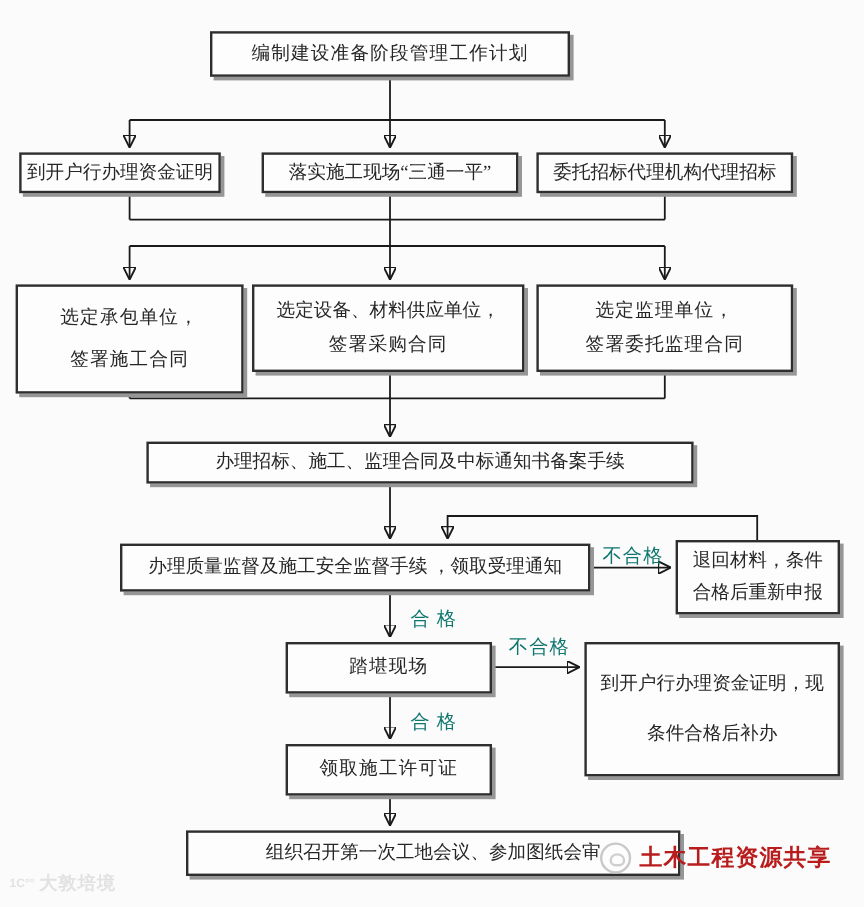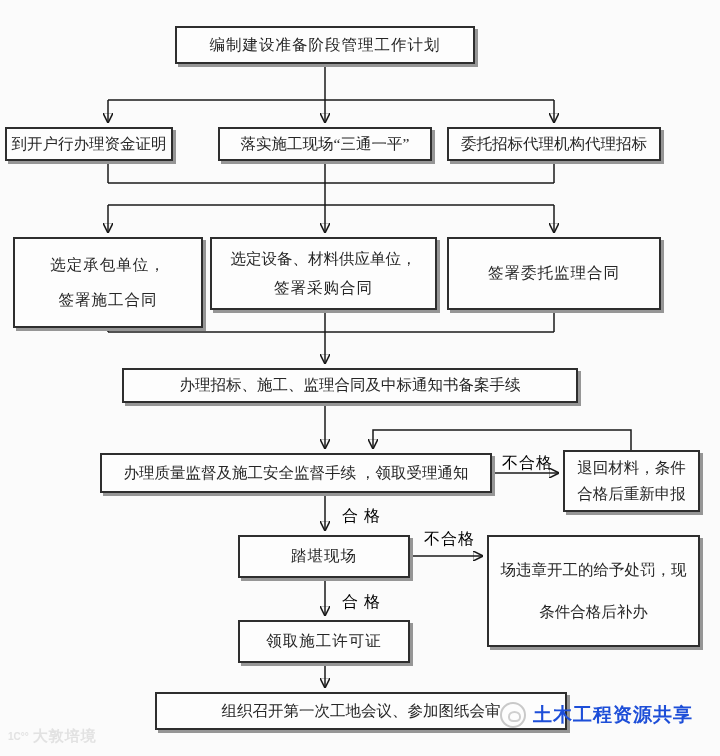--- a/index.html
+++ b/index.html
@@ -16,30 +16,30 @@
     position:absolute;box-sizing:border-box;
     background:#fdfdfd;border:2px solid #2e2e2e;
     box-shadow:3px 3px 0 #969696;
     display:flex;flex-direction:column;justify-content:space-evenly;align-items:center;
     text-align:center;font-size:15.5px;letter-spacing:1px;color:#262626;
     padding:2px 4px;
   }
   .nline{white-space:nowrap;line-height:1.55;}
   .tight{letter-spacing:0;}
   .edge-label{
-    position:absolute;font-size:16px;color:#000000;letter-spacing:1px;white-space:nowrap;
+    position:absolute;font-size:16px;color:#0f766e;letter-spacing:1px;white-space:nowrap;
   }
   .wm-left{
     position:absolute;left:8px;top:727px;color:#e2e2e2;font-size:15px;
     font-family:"Liberation Sans","DejaVu Sans",sans-serif;font-weight:bold;letter-spacing:1px;
     display:flex;align-items:center;gap:4px;
   }
   .wm-left .wm-logo{font-size:10px;letter-spacing:0;}
   .wm-right{
-    position:absolute;left:500px;top:702px;color:#1d4ed8;
+    position:absolute;left:500px;top:702px;color:#b91c1c;
     font-family:"Liberation Sans","DejaVu Sans",sans-serif;
     display:flex;align-items:center;gap:7px;
   }
   .wm-right .wm-circle{
     width:26px;height:26px;border:2px solid #c9c9c9;border-radius:50%;
     box-sizing:border-box;position:relative;
   }
   .wm-right .wm-circle::after{
     content:"";position:absolute;left:6px;top:7px;width:9px;height:7px;
     border:2px solid #cfcfcf;border-radius:50% 50% 40% 40%;
@@ -90,59 +90,60 @@
 
     <path d="M325,578 V615" marker-end="url(#ah)"></path>
 
     <path d="M325,663 V687" marker-end="url(#ah)"></path>
   </svg>
 
   <div class="node" style="left:175px;top:26px;width:300px;height:38px">
     <div class="nline">编制建设准备阶段管理工作计划</div>
   </div>
 
-  <div class="node" style="left:5px;top:127px;width:168px;height:34px">
+  <div class="node" style="left:16px;top:127px;width:168px;height:34px">
     <div class="nline tight">到开户行办理资金证明</div>
   </div>
   <div class="node" style="left:218px;top:127px;width:214px;height:34px">
     <div class="nline tight">落实施工现场“三通一平”</div>
   </div>
   <div class="node" style="left:447px;top:127px;width:214px;height:34px">
     <div class="nline tight">委托招标代理机构代理招标</div>
   </div>
 
   <div class="node" style="left:13px;top:237px;width:190px;height:91px">
     <div class="nline">选定承包单位，</div>
     <div class="nline">签署施工合同</div>
   </div>
   <div class="node" style="left:210px;top:237px;width:227px;height:73px">
     <div class="nline tight">选定设备、材料供应单位，</div>
     <div class="nline">签署采购合同</div>
   </div>
   <div class="node" style="left:447px;top:237px;width:214px;height:73px">
+    <div class="nline">选定监理单位，</div>
     <div class="nline">签署委托监理合同</div>
   </div>
 
   <div class="node" style="left:122px;top:368px;width:456px;height:35px">
     <div class="nline tight">办理招标、施工、监理合同及中标通知书备案手续</div>
   </div>
 
   <div class="node" style="left:100px;top:453px;width:392px;height:40px">
     <div class="nline tight">办理质量监督及施工安全监督手续 ，领取受理通知</div>
   </div>
   <div class="node" style="left:563px;top:450px;width:137px;height:62px">
     <div class="nline tight">退回材料，条件</div>
     <div class="nline tight">合格后重新申报</div>
   </div>
 
   <div class="node" style="left:238px;top:535px;width:172px;height:43px">
     <div class="nline">踏堪现场</div>
   </div>
   <div class="node" style="left:487px;top:535px;width:213px;height:112px">
-    <div class="nline tight">场违章开工的给予处罚，现</div>
+    <div class="nline tight">到开户行办理资金证明，现</div>
     <div class="nline tight">条件合格后补办</div>
   </div>
 
   <div class="node" style="left:238px;top:620px;width:172px;height:43px">
     <div class="nline">领取施工许可证</div>
   </div>
 
   <div class="node" style="left:155px;top:692px;width:412px;height:38px">
     <div class="nline tight">组织召开第一次工地会议、参加图纸会审</div>
   </div>

